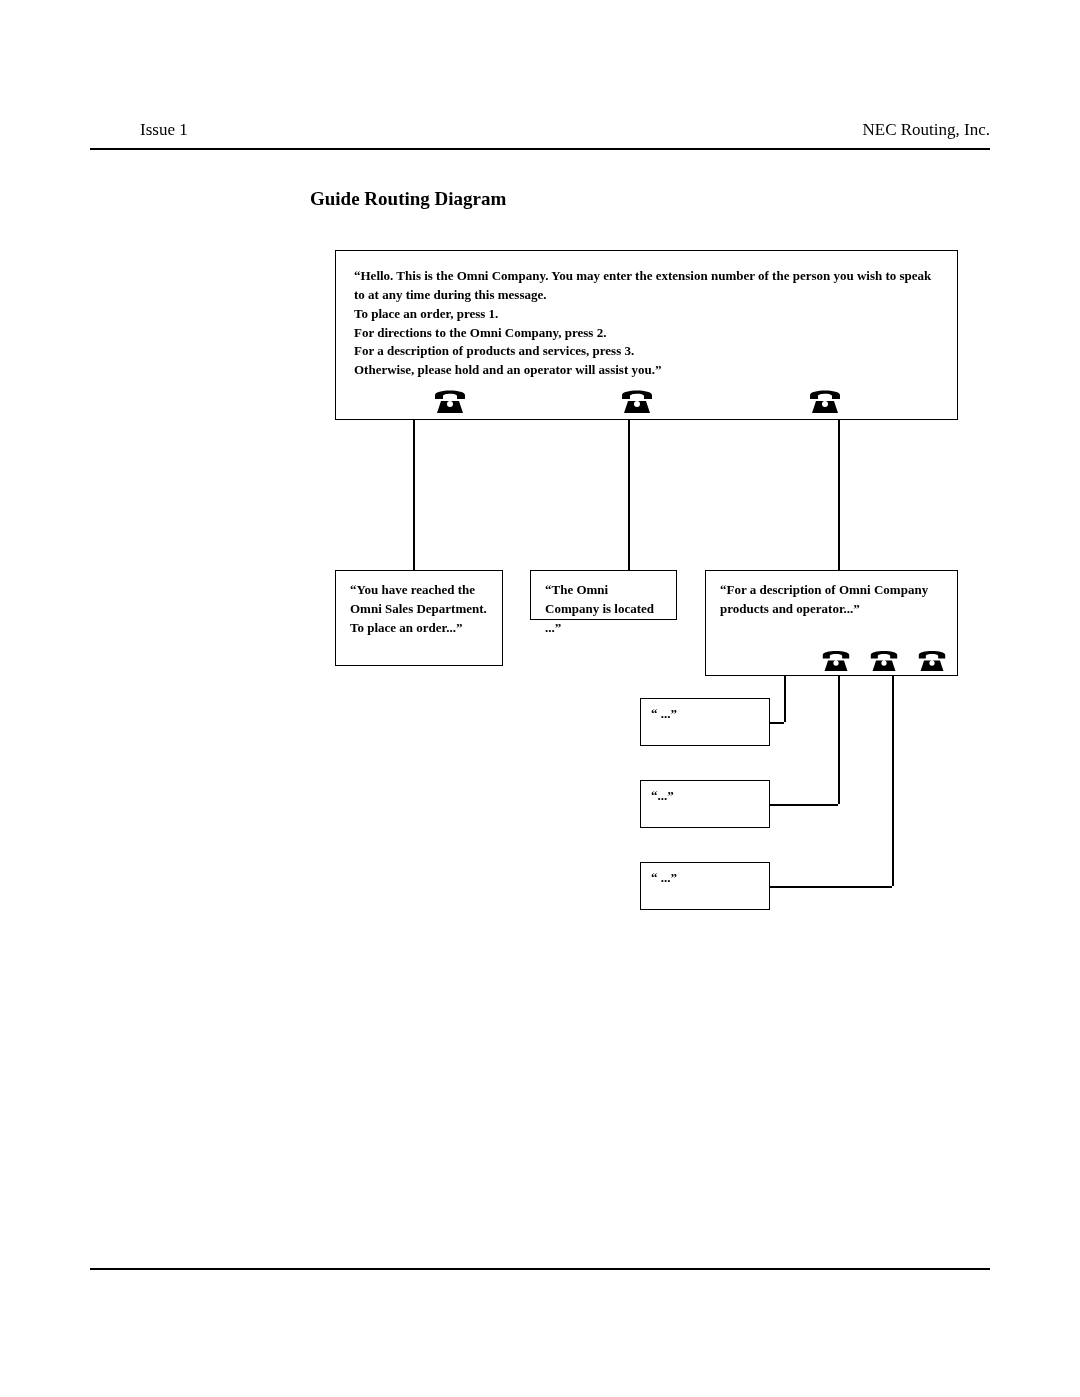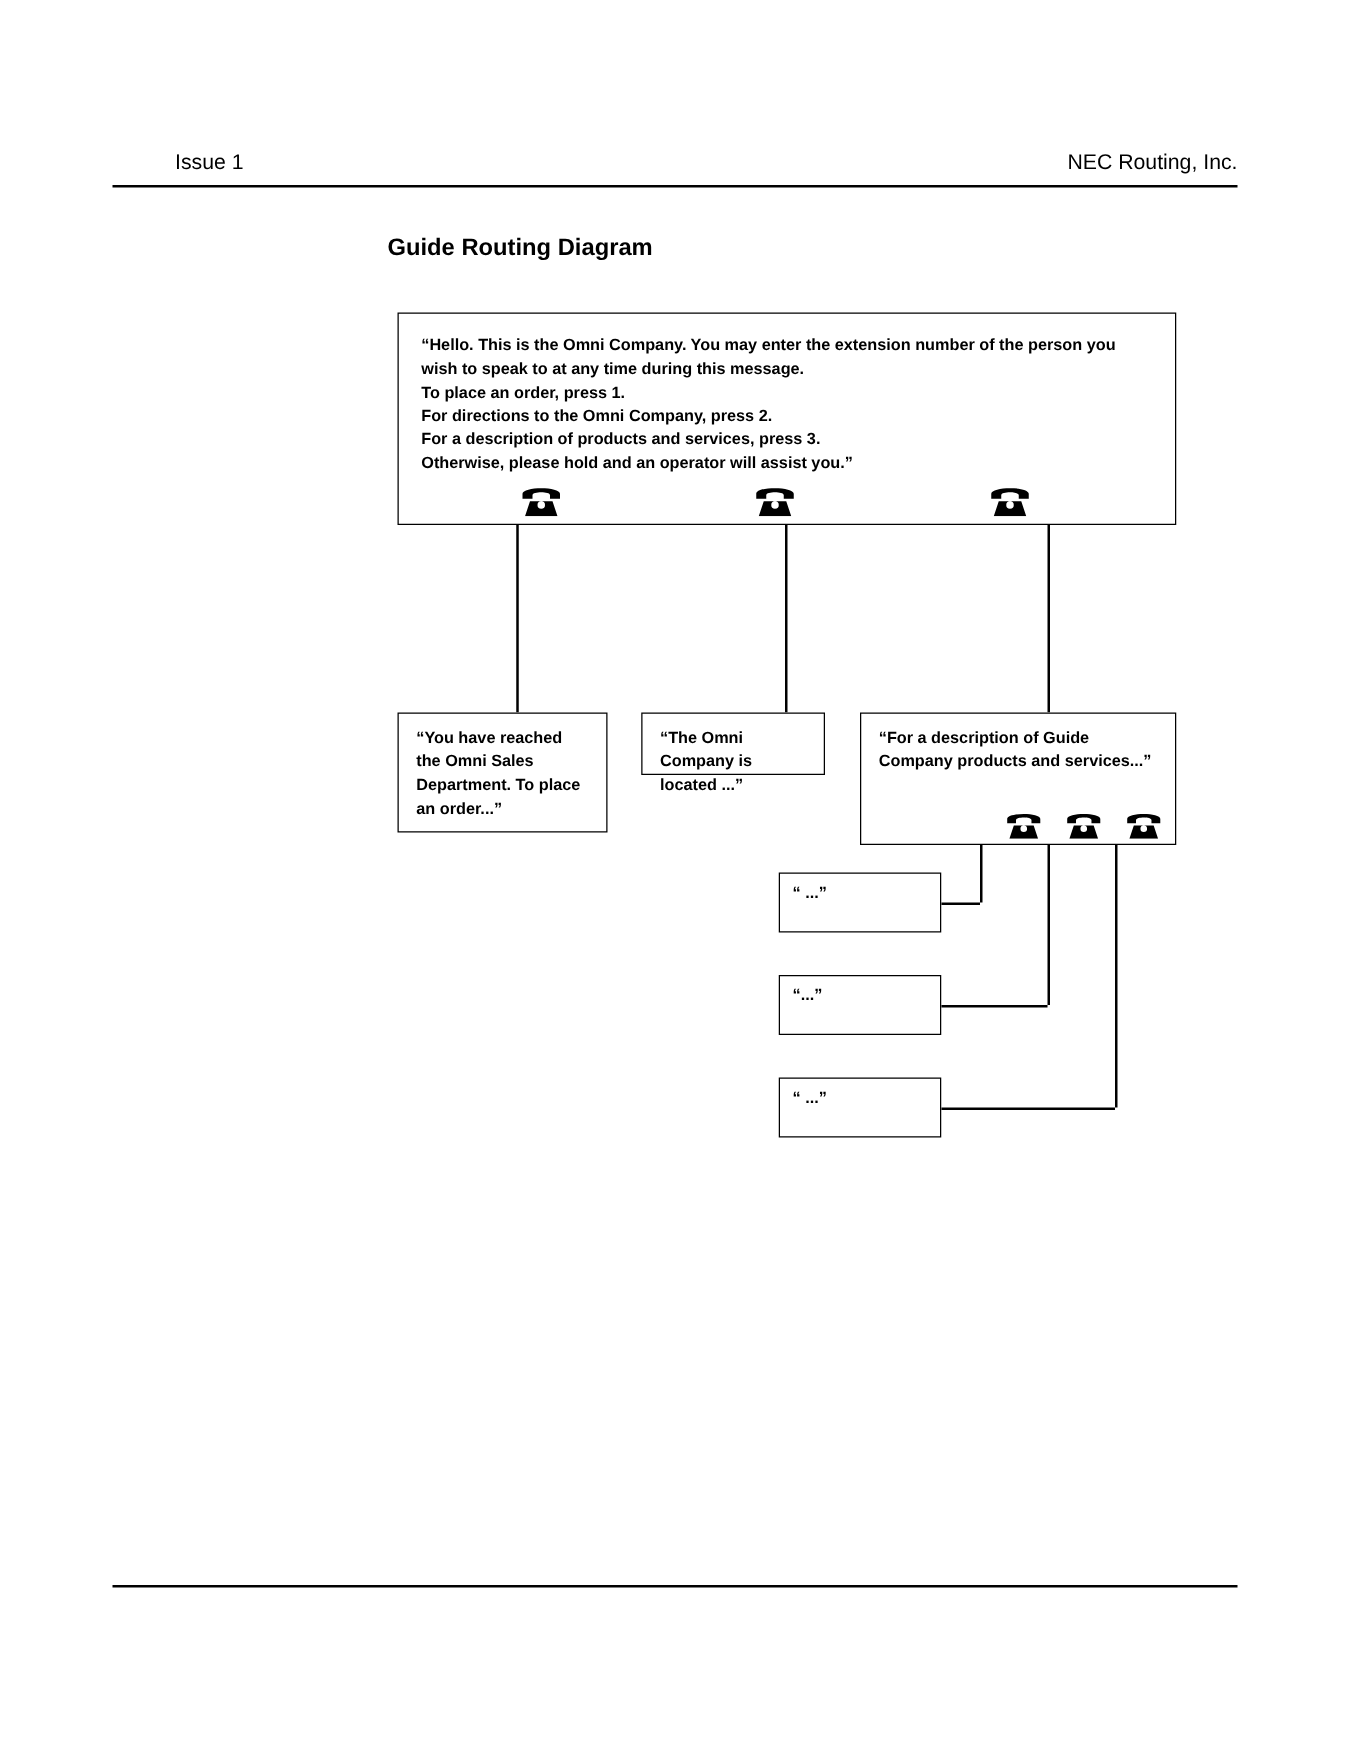--- a/index.html
+++ b/index.html
@@ -10,20 +10,21 @@
       font-family: Arial, Helvetica, sans-serif;
       position: relative;
       color: #000;
     }
     .page {
       position: absolute;
       left: 90px;
       top: 50px;
       width: 900px;
       height: 1290px;
+      font-family: Liberation Serif, serif;
     }
     .header-row {
       display: flex;
       justify-content: space-between;
       font-size: 17px;
       padding: 70px 0 8px 50px;
       border-bottom: 2px solid #000;
     }
     .section-title {
       font-weight: bold;
@@ -38,20 +39,21 @@
       height: 740px;
     }
     .box {
       position: absolute;
       border: 1.5px solid #000;
       background: #fff;
       font-size: 13px;
       font-weight: bold;
       line-height: 1.45;
       padding: 10px 14px;
+      margin-left: 17px;
     }
     .main-box {
       left: 0; top: 0;
       width: 623px; height: 170px;
       padding: 16px 18px;
     }
     .phone-row { position: absolute; display: flex; gap: 0; }
     .phone-row-main { left: 0; bottom: 6px; width: 623px; justify-content: space-around; }
     .phone-row-main .phone { flex: 0 0 auto; }
     .phone-row-sub { right: 10px; bottom: 4px; gap: 18px; }
@@ -135,21 +137,21 @@
 
     <div class="box sub-box-1">
       <span>“You have reached the Omni Sales Department. To place an order...”</span>
     </div>
 
     <div class="box sub-box-2">
       <span>“The Omni Company is located ...”</span>
     </div>
 
     <div class="box sub-box-3">
-      <span>“For a description of Guide Company products and services...”</span>
+      <span>“For a description of Omni Company products and operator...”</span>
       <div class="phone-row phone-row-sub">
         <span class="phone">
           <svg width="30" height="23" viewBox="0 0 34 26">
               <path d="M2 8 C2 2 32 2 32 8 L32 12 L24 12 L24 9 C24 6 10 6 10 9 L10 12 L2 12 Z M8 14 L26 14 L30 26 L4 26 Z M14 17 A3 3 0 1 0 20 17 A3 3 0 1 0 14 17" fill="#000"></path>
             </svg>
         </span>
         <span class="phone">
           <svg width="30" height="23" viewBox="0 0 34 26">
               <path d="M2 8 C2 2 32 2 32 8 L32 12 L24 12 L24 9 C24 6 10 6 10 9 L10 12 L2 12 Z M8 14 L26 14 L30 26 L4 26 Z M14 17 A3 3 0 1 0 20 17 A3 3 0 1 0 14 17" fill="#000"></path>
             </svg>

